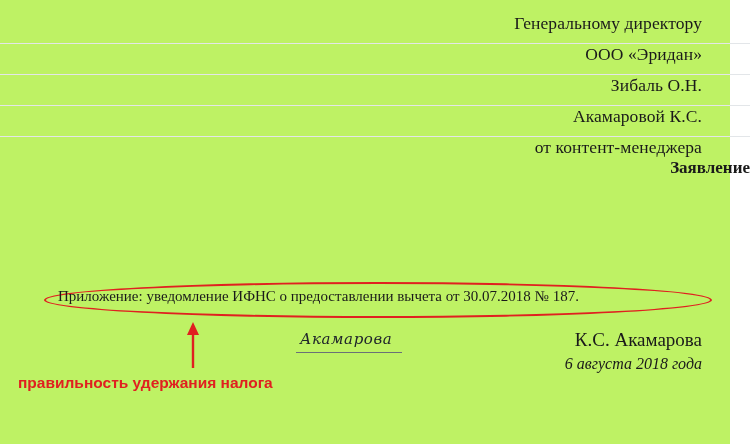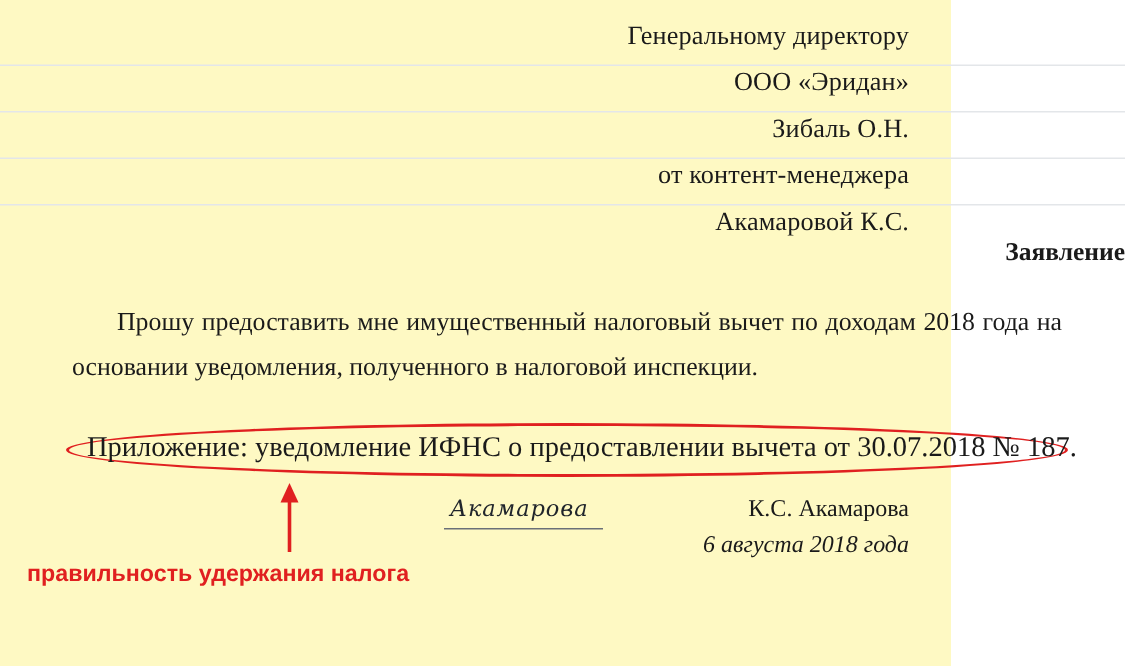--- a/index.html
+++ b/index.html
@@ -12,23 +12,23 @@
     height: 444px;
     position: relative;
     overflow: hidden;
     font-family: "Liberation Serif", serif;
     color: #1a1a1a;
   }
 
   #page {
     position: absolute;
     left: 0; top: 0;
-    width: 634px;
+    width: 730px;
     height: 444px;
-    background: #fef9c3;
+    background: #bef264;
   }
 
   
   .rule {
     position: absolute;
     left: 0;
     width: 750px;
     height: 1px;
     background: #e3e6e9;
   }
@@ -70,21 +70,21 @@
     position: absolute;
     left: 44px;
     top: 282px;
     width: 668px;
     height: 36px;
   }
   .attachment-text {
     position: absolute;
     left: 14px;
     top: 6px;
-    font-size: 19px;
+    font-size: 15px;
     white-space: nowrap;
     text-align: right;
   }
   .ellipse-highlight {
     position: absolute;
     left: 0; top: 0;
     width: 668px;
     height: 36px;
     border: 2px solid #e02020;
     border-radius: 50%/50%;
@@ -111,21 +111,21 @@
     background: #6a7078;
   }
 
   .sign-right {
     position: absolute;
     right: 28px;
     top: 328px;
     text-align: right;
   }
   .sign-right .name {
-    font-size: 16px;
+    font-size: 19px;
     line-height: 24px;
   }
   .sign-right .date {
     font-size: 16px;
     font-style: italic;
     line-height: 24px;
   }
 
   
   .callout-arrow {
@@ -155,29 +155,26 @@
 
   <div class="rule" style="top:43px;"></div>
   <div class="rule" style="top:74px;"></div>
   <div class="rule" style="top:105px;"></div>
   <div class="rule" style="top:136px;"></div>
 
   <div class="header-block">
     <div class="header-line">Генеральному директору</div>
     <div class="header-line">ООО «Эридан»</div>
     <div class="header-line">Зибаль О.Н.</div>
+    <div class="header-line">Акамаровой К.С.</div>
     <div class="header-line">от контент-менеджера</div>
-    <div class="header-line">Акамаровой К.С.</div>
   </div>
 
   <div class="doc-title">Заявление</div>
 
-  <div class="body-text">
-    <p><span class="indent"></span><span>Прошу предоставить мне имущественный налоговый вычет по доходам 2018 го­да на основании уведомления, полученного в налоговой инспекции.</span></p>
-  </div>
 
   <div class="attachment-wrap">
     <div class="ellipse-highlight"></div>
     <div class="attachment-text">Приложение: уведомление ИФНС о предоставлении вычета от 30.07.2018 № 187.</div>
   </div>
 
   <div class="signature-name">Акамарова</div>
   <div class="signature-underline"></div>
 
   <div class="sign-right">

